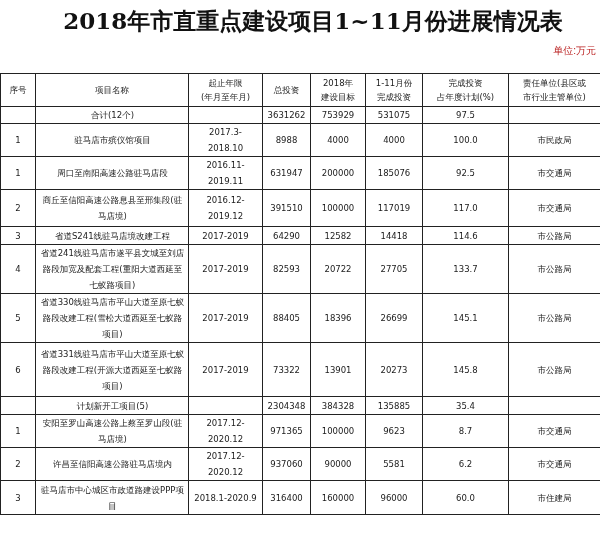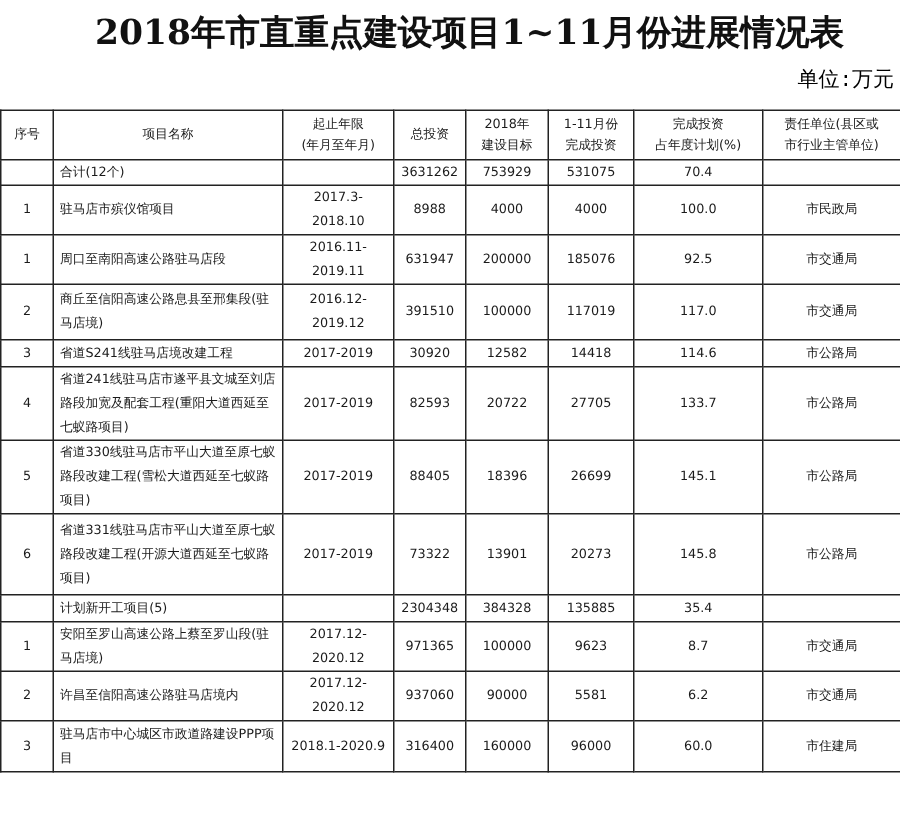--- a/index.html
+++ b/index.html
@@ -1,26 +1,26 @@
 <!DOCTYPE html>
 <html><head>
 <meta charset="utf-8">
 <style>
   html, body { margin:0; padding:0; background:#ffffff; }
   body { width:600px; height:546px; position:relative; overflow:hidden; color:#1a1a1a;
          font-family:"DejaVu Sans", sans-serif; }
   .title { position:absolute; left:0; top:6px; width:600px; text-align:center;
            font-family:"DejaVu Serif", serif; font-weight:bold; font-size:23px; letter-spacing:0px; color:#111;margin-left:13px; }
-  .unit { position:absolute; right:4px; top:44px; font-family:Liberation Mono, monospace; font-size:14px; color:#000000; }
+  .unit { position:absolute; right:4px; top:44px; font-family:Liberation Sans, sans-serif; font-size:10px; color:#b91c1c; }
   table { position:absolute; left:0; top:73px; width:600px; border-collapse:collapse; table-layout:fixed; }
   td, th { border:1px solid #222; font-size:8.5px; line-height:16px; padding:0 3px; vertical-align:middle;
            overflow:hidden; }
   th { font-weight:normal; text-align:center; line-height:14px; height:32px; }
   td.c { text-align:center; }
-  td.name { text-align:left; padding-left:4px; }
+  td.name { text-align:center; padding-left:4px; }
 </style>
 </head>
 <body>
 
 <div class="title">2018年市直重点建设项目1~11月份进展情况表</div>
 <div class="unit">单位:万元</div>
 
 <table>
   <colgroup>
     <col style="width:35px">
@@ -50,21 +50,21 @@
     </tr>
   </thead>
   <tbody id="tbody">
       <tr style="height: 16px;">
         <td class="c"></td>
         <td class="name">合计(12个)</td>
         <td class="c"></td>
         <td class="c">3631262</td>
         <td class="c">753929</td>
         <td class="c">531075</td>
-        <td class="c">70.4</td>
+        <td class="c">97.5</td>
         <td class="c"></td>
       </tr>
       <tr style="height: 17px;">
         <td class="c">1</td>
         <td class="name">驻马店市殡仪馆项目</td>
         <td class="c">2017.3-2018.10</td>
         <td class="c">8988</td>
         <td class="c">4000</td>
         <td class="c">4000</td>
         <td class="c">100.0</td>
@@ -87,21 +87,21 @@
         <td class="c">391510</td>
         <td class="c">100000</td>
         <td class="c">117019</td>
         <td class="c">117.0</td>
         <td class="c">市交通局</td>
       </tr>
       <tr style="height: 18px;">
         <td class="c">3</td>
         <td class="name">省道S241线驻马店境改建工程</td>
         <td class="c">2017-2019</td>
-        <td class="c">30920</td>
+        <td class="c">64290</td>
         <td class="c">12582</td>
         <td class="c">14418</td>
         <td class="c">114.6</td>
         <td class="c">市公路局</td>
       </tr>
       <tr style="height: 49px;">
         <td class="c">4</td>
         <td class="name">省道241线驻马店市遂平县文城至刘店路段加宽及配套工程(重阳大道西延至七蚁路项目)</td>
         <td class="c">2017-2019</td>
         <td class="c">82593</td>

